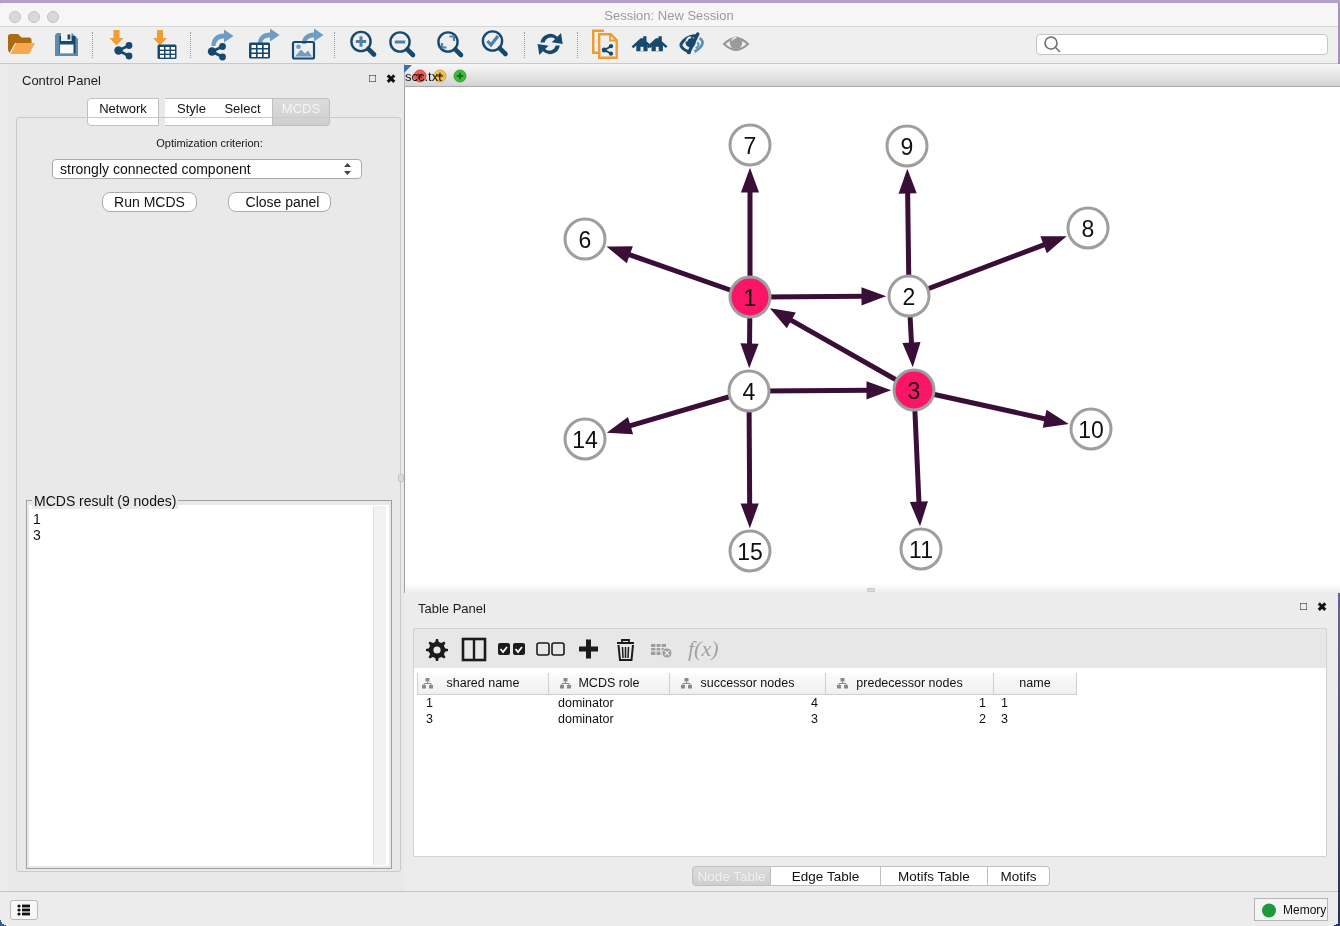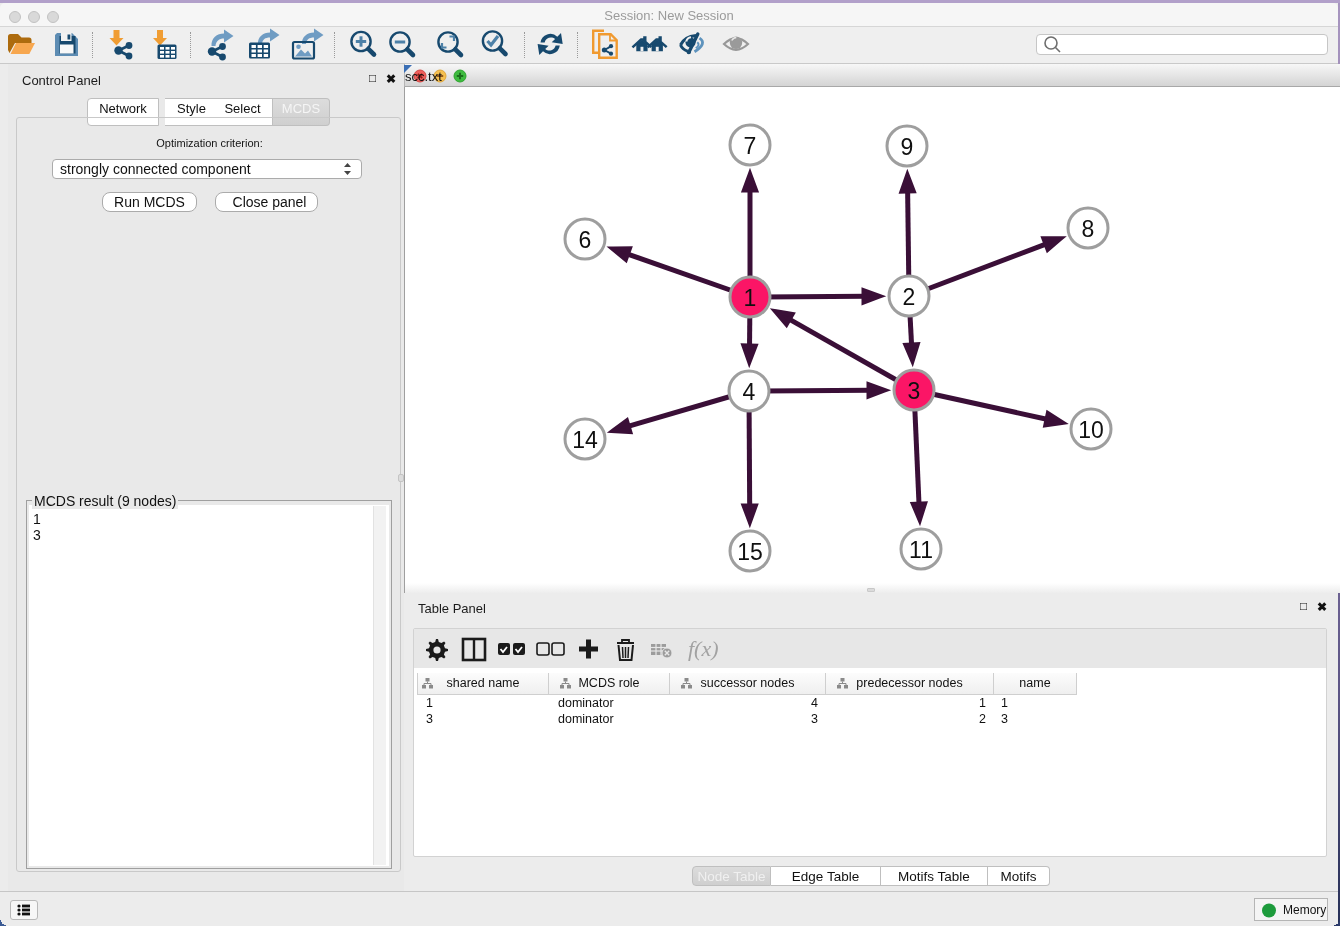--- a/index.html
+++ b/index.html
@@ -246,21 +246,21 @@
   <div class="tab" style="left:205px;width:60px;border-left:none;">Select</div>
   <div class="tab tabSel" style="left:265px;width:57px;border-left:none;border-radius:0 4px 4px 0;">MCDS</div>
   <div id="tabpane" class="abs"></div>
   <div id="optlabel" class="abs">Optimization criterion:</div>
   <div id="dropdown" class="abs">strongly connected component
     <svg width="9" height="14" viewBox="0 0 9 14" style="position:absolute;right:9px;top:2px;">
       <path d="M1 5 L4.5 1 L8 5 Z M1 9 L4.5 13 L8 9 Z" fill="#444"></path>
     </svg>
   </div>
   <div class="btn" style="left:94px;width:95px;">Run MCDS</div>
-  <div class="btn" style="left:207px;width:103px;padding-left:6px;">Close panel</div>
+  <div class="btn" style="left:220px;width:103px;padding-left:6px;">Close panel</div>
   <div id="fieldset" class="abs"></div>
   <div id="resultArea" class="abs">1<br>3</div>
   <div id="vscroll" class="abs"></div>
   <div id="legend" class="abs">MCDS result (9 nodes)</div>
 </div>
 
 <div id="netframe" class="abs">
   <svg width="8" height="8" viewBox="0 0 8 8" style="position:absolute;left:0;top:1px;z-index:5;">
       <path d="M0 0 H8 L0 8 Z" fill="#3b6fb5"></path>
     </svg>

